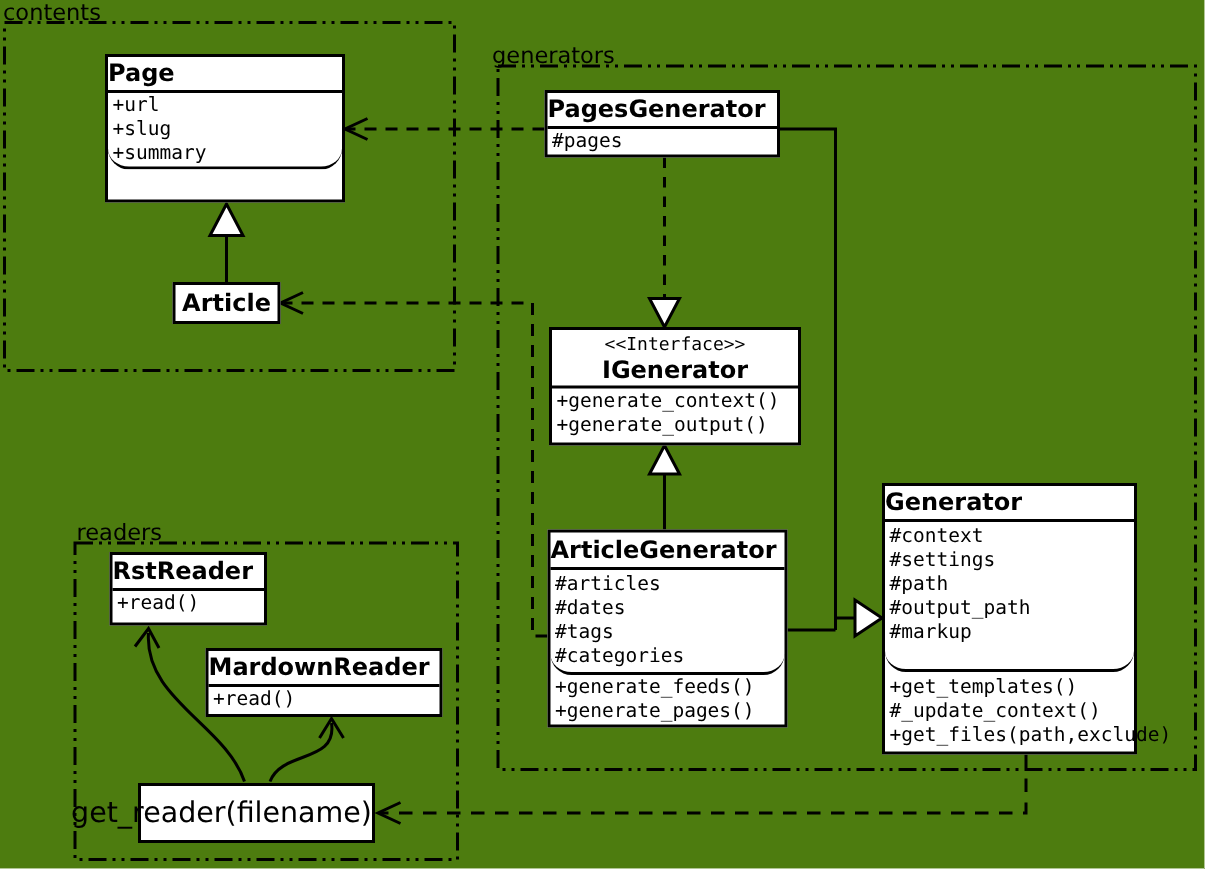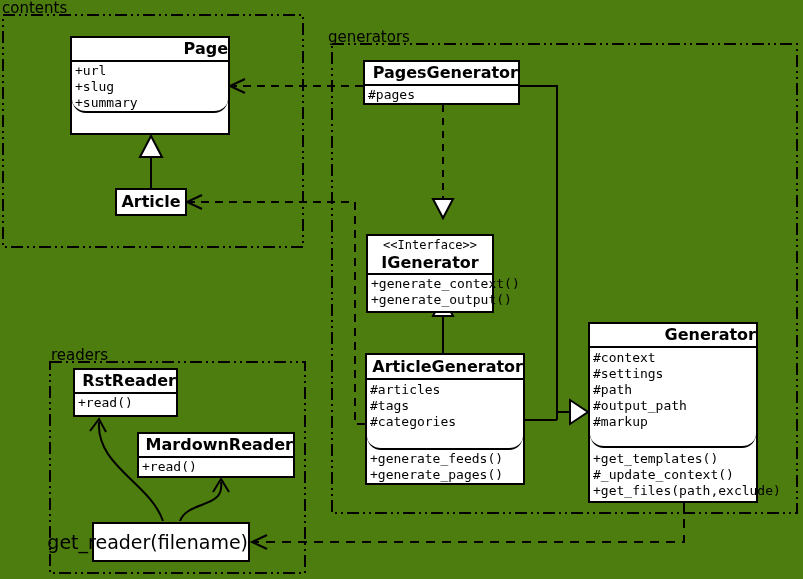--- a/index.html
+++ b/index.html
@@ -1,21 +1,21 @@
 <!DOCTYPE html>
 <html><head>
 <meta charset="utf-8">
 <style>
   html,body{margin:0;padding:0;background:#fff;}
   #canvas{position:relative;width:803px;height:579px;background:#4d7c0f;overflow:hidden;
           font-family:"DejaVu Sans",sans-serif;color:#000;}
   svg.layer{position:absolute;left:0;top:0;width:803px;height:579px;}
   .pkg-label{position:absolute;font-size:15px;line-height:15px;color:#000;}
   .uml{position:absolute;background:#fff;border:2px solid #000;box-sizing:border-box;}
-  .uml .title{font-weight:bold;font-size:16px;text-align:right;line-height:22px;height:22px;border-bottom:2px solid #000;}
+  .uml .title{font-weight:bold;font-size:16px;text-align:left;line-height:22px;height:22px;border-bottom:2px solid #000;}
   .uml .title.only{border-bottom:none;height:100%;display:flex;align-items:center;justify-content:center;}
   .uml .stereo-wrap{border-bottom:2px solid #000;text-align:center;padding-top:2px;}
   .uml .stereo{font-family:"DejaVu Sans Mono",monospace;font-size:12px;line-height:14px;font-weight:normal;}
   .uml .stereo-name{font-weight:bold;font-size:16px;line-height:21px;}
   .sec{border-bottom:2px solid #000;padding:1px 3px 0 3px;box-sizing:border-box;border-radius:14px;}
   .sec.last{border-bottom:none;}
   .m{font-family:"DejaVu Sans Mono",monospace;font-size:13px;line-height:16px;white-space:pre;}
   .fn-box{display:flex;align-items:center;justify-content:flex-end;font-size:19px;}
 </style>
 </head>
@@ -84,35 +84,36 @@
     <div class="title only">Article</div>
   </div>
 
   <div class="uml" style="left:363px;top:60px;width:157px;height:45px;">
     <div class="title">PagesGenerator</div>
     <div class="sec last">
       <div class="m">#pages</div>
     </div>
   </div>
 
-  <div class="uml" style="left:366px;top:234px;width:128px;height:79px;">
+  <div class="uml" style="left:366px;top:218px;width:168px;height:79px;">
     <div class="stereo-wrap">
       <div class="stereo">&lt;&lt;Interface&gt;&gt;</div>
       <div class="stereo-name">IGenerator</div>
     </div>
     <div class="sec last">
       <div class="m">+generate_context()</div>
       <div class="m">+generate_output()</div>
     </div>
   </div>
 
   <div class="uml" style="left:365px;top:353px;width:160px;height:132px;">
     <div class="title" style="height:23px;line-height:23px;">ArticleGenerator</div>
     <div class="sec" style="height:70px;padding-top:2px;">
       <div class="m">#articles</div>
+      <div class="m">#dates</div>
       <div class="m">#tags</div>
       <div class="m">#categories</div>
     </div>
     <div class="sec last">
       <div class="m">+generate_feeds()</div>
       <div class="m">+generate_pages()</div>
     </div>
   </div>
 
   <div class="uml" style="left:588px;top:322px;width:170px;height:181px;">

